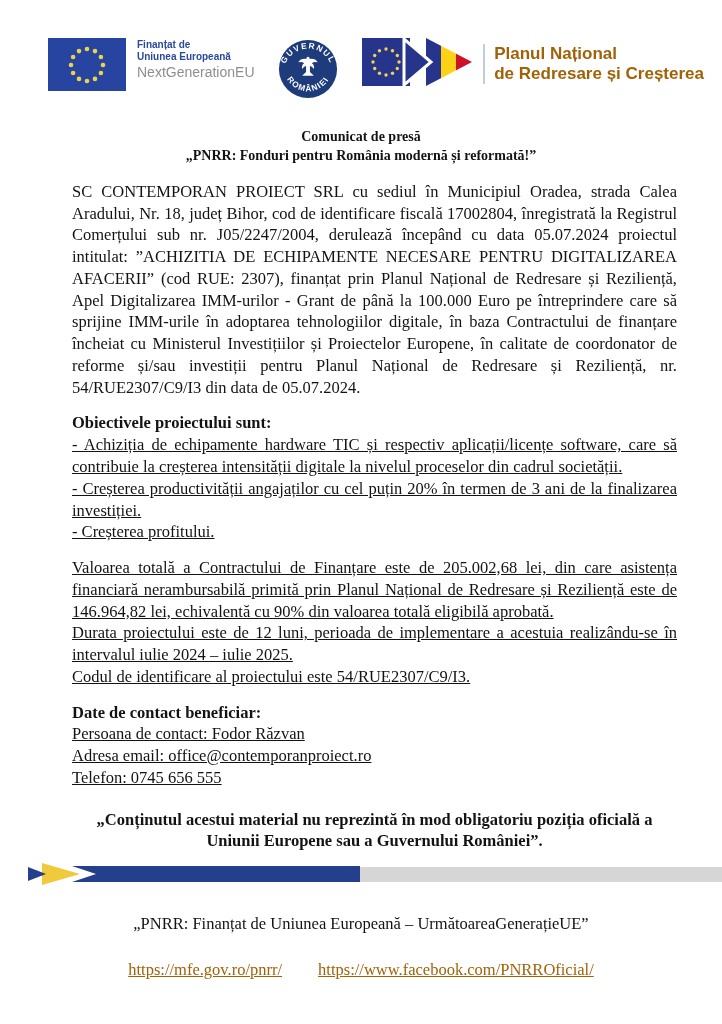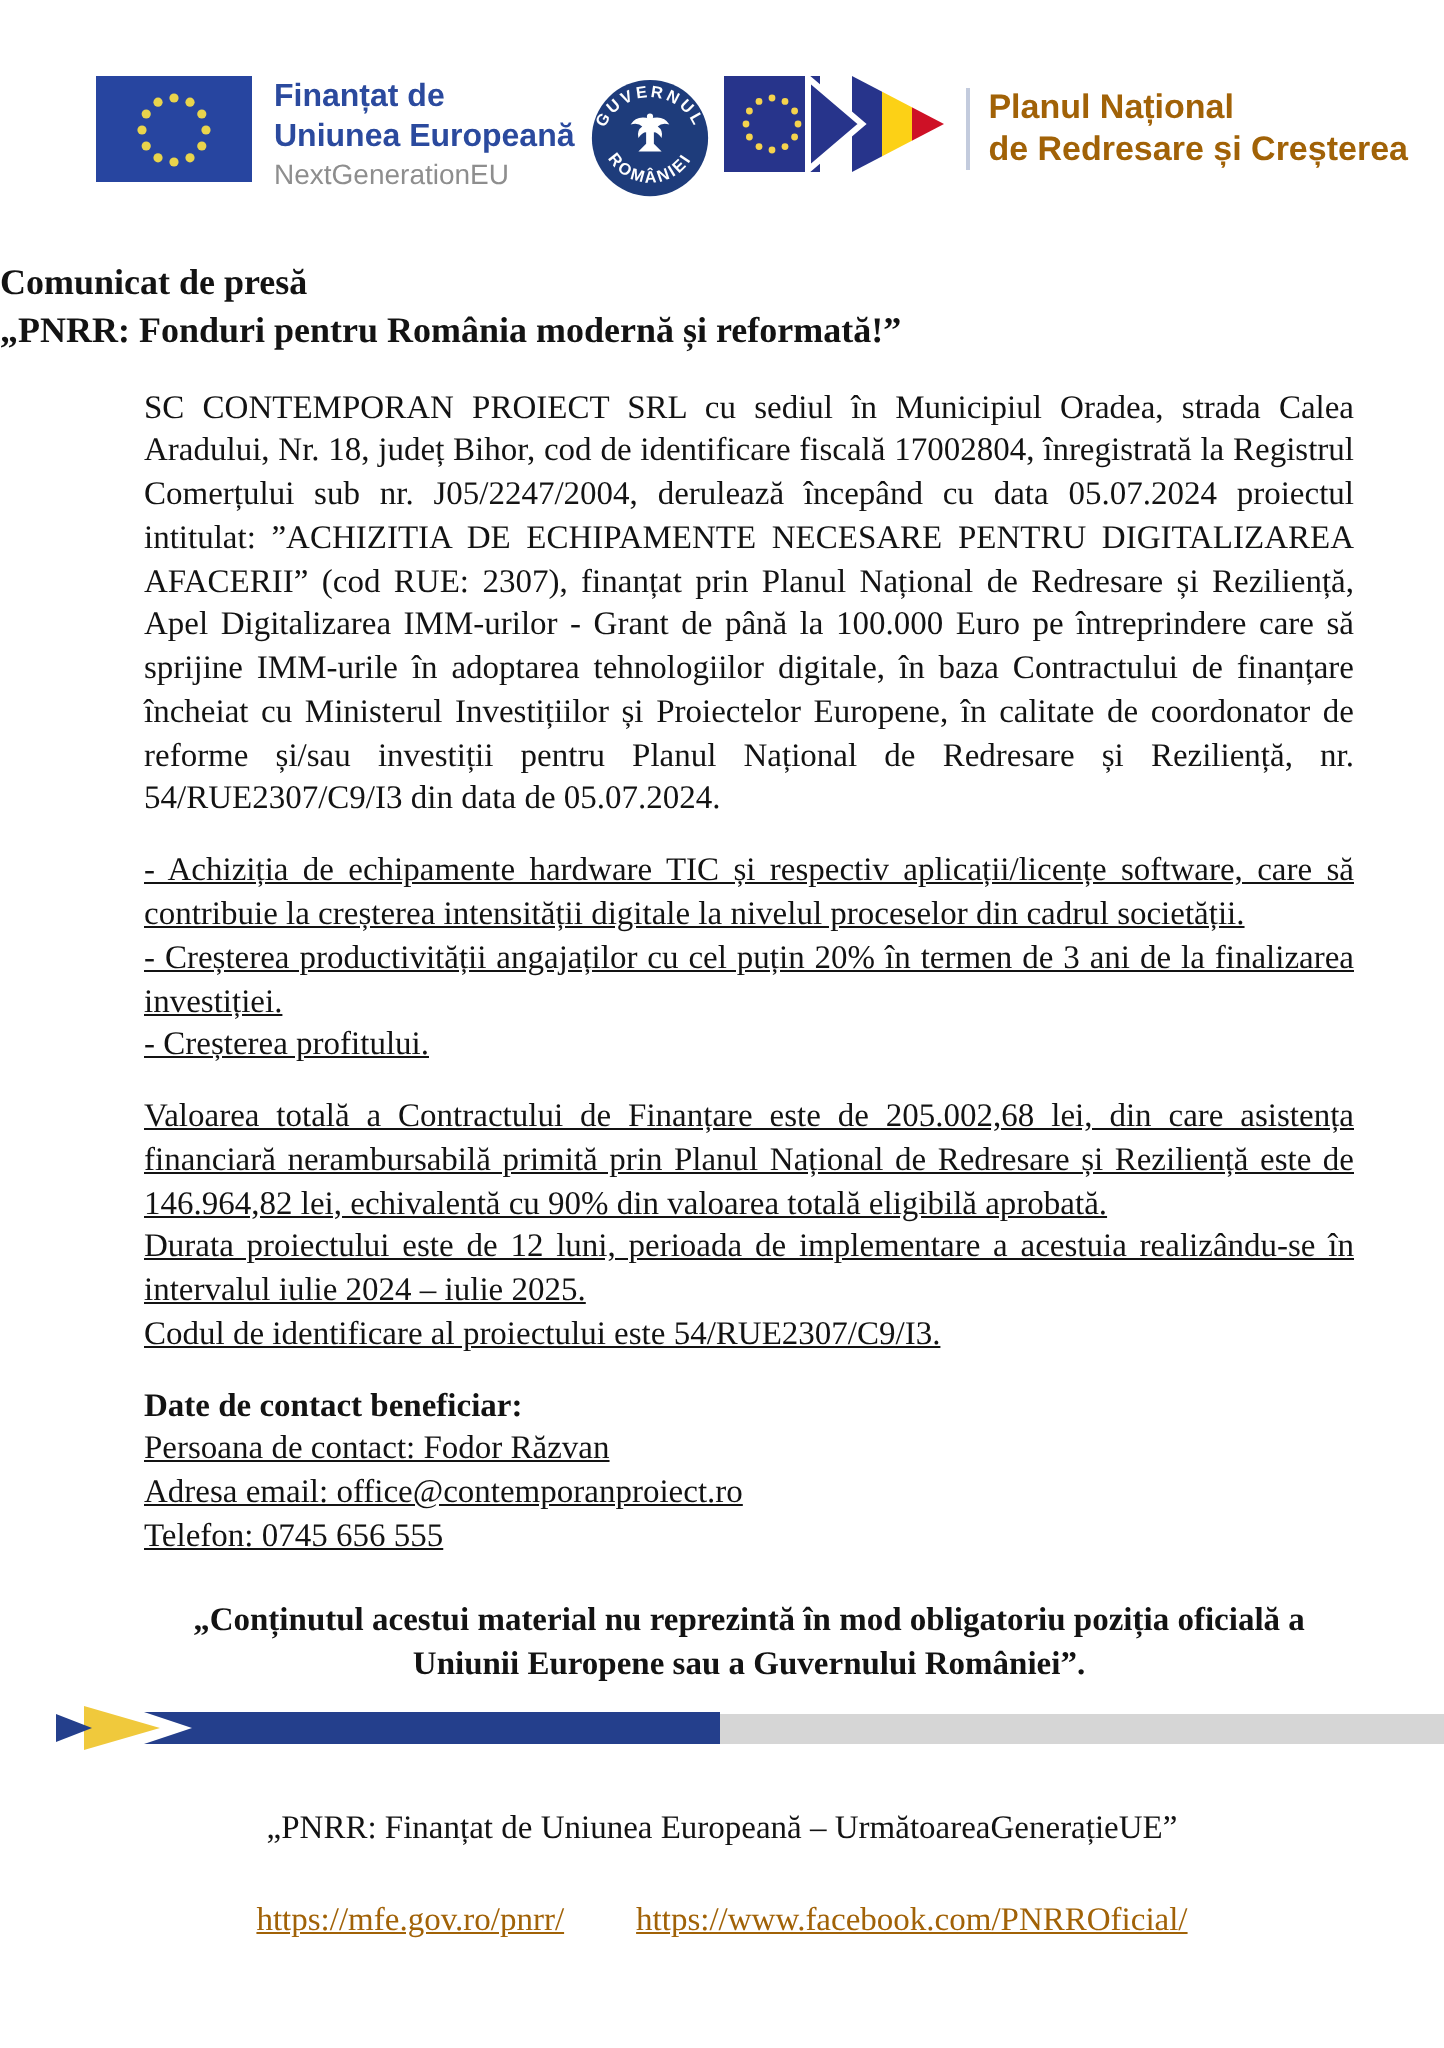--- a/index.html
+++ b/index.html
@@ -8,30 +8,30 @@
     font-family:"Liberation Serif", serif; color:#131313;
   }
   
   .header {
     display:flex; justify-content:space-between; align-items:flex-start;
     padding:38px 18px 0 48px;
   }
   .logo-eu { display:flex; gap:11px; align-items:flex-start; }
   .logo-eu .flag { display:block; }
   .logo-eu-text { font-family:"Liberation Sans", sans-serif; line-height:1.22; padding-top:1px; }
-  .logo-eu-text .l1, .logo-eu-text .l2 { font-weight:bold; color:#2b4a9e; font-size:16px; }
+  .logo-eu-text .l1, .logo-eu-text .l2 { font-weight:bold; color:#2b4a9e; font-size:10px; }
   .logo-eu-text .l3 { color:#8e8e8e; font-size:14px; margin-top:1px; }
   .logo-gov { margin-top:0; }
   .logo-pnrr { display:flex; gap:9px; align-items:center; }
   .logo-pnrr-text {
     font-family:"Liberation Sans", sans-serif; font-weight:bold; color:#a16207;
     font-size:17px; line-height:1.18; border-left:2px solid #c3cbdd; padding-left:9px;
   }
   
-  .title-block { text-align:left; margin-top:24px; font-weight:bold; font-size:18px; line-height:1.35; }
+  .title-block { text-align:center; margin-top:24px; font-weight:bold; font-size:14px; line-height:1.35; }
   
   .content { padding:0 45px;margin-left:27px; }
   .body-text { margin-top:15px; font-size:16.5px; line-height:1.32; }
   .para { text-align:justify; margin:0 0 14px 0; }
   .para p { margin:0; text-align:justify;text-decoration:underline; }
   .sec-heading { font-weight:bold; }
   .contact p { margin:0; text-align:left; }
   .disclaimer { text-align:center; font-weight:bold; margin:20px auto 0 auto; max-width:648px; font-size:16.5px; line-height:1.32; }
   
   .bar-wrap { margin:10px 0 0 28px; width:694px; }
@@ -140,20 +140,21 @@
   <div class="title-block">
     <div>Comunicat de presă</div>
     <div>„PNRR: Fonduri pentru România modernă și reformată!”</div>
   </div>
 
   <div class="content body-text">
 
     <p class="para">SC CONTEMPORAN PROIECT SRL cu sediul în Municipiul Oradea, strada Calea Aradului, Nr. 18, județ Bihor, cod de identificare fiscală 17002804, înregistrată la Registrul Comerțului sub nr. J05/2247/2004, derulează începând cu data 05.07.2024 proiectul intitulat: ”ACHIZITIA DE ECHIPAMENTE NECESARE PENTRU DIGITALIZAREA AFACERII” (cod RUE: 2307), finanțat prin Planul Național de Redresare și Reziliență, Apel Digitalizarea IMM-urilor - Grant de până la 100.000 Euro pe întreprindere care să sprijine IMM-urile în adoptarea tehnologiilor digitale, în baza Contractului de finanțare încheiat cu Ministerul Investițiilor și Proiectelor Europene, în calitate de coordonator de reforme și/sau investiții pentru Planul Național de Redresare și Reziliență, nr. 54/RUE2307/C9/I3 din data de 05.07.2024.</p>
 
     <div class="para">
+      <div class="sec-heading">Obiectivele proiectului sunt:</div>
       <p>- Achiziția de echipamente hardware TIC și respectiv aplicații/licențe software, care să contribuie la creșterea intensității digitale la nivelul proceselor din cadrul societății.</p>
       <p>- Creșterea productivității angajaților cu cel puțin 20% în termen de 3 ani de la finalizarea investiției.</p>
       <p>- Creșterea profitului.</p>
     </div>
 
     <div class="para">
       <p>Valoarea totală a Contractului de Finanțare este de 205.002,68 lei, din care asistența financiară nerambursabilă primită prin Planul Național de Redresare și Reziliență este de 146.964,82 lei, echivalentă cu 90% din valoarea totală eligibilă aprobată.</p>
       <p>Durata proiectului este de 12 luni, perioada de implementare a acestuia realizându-se în intervalul iulie 2024 – iulie 2025.</p>
       <p>Codul de identificare al proiectului este 54/RUE2307/C9/I3.</p>
     </div>

